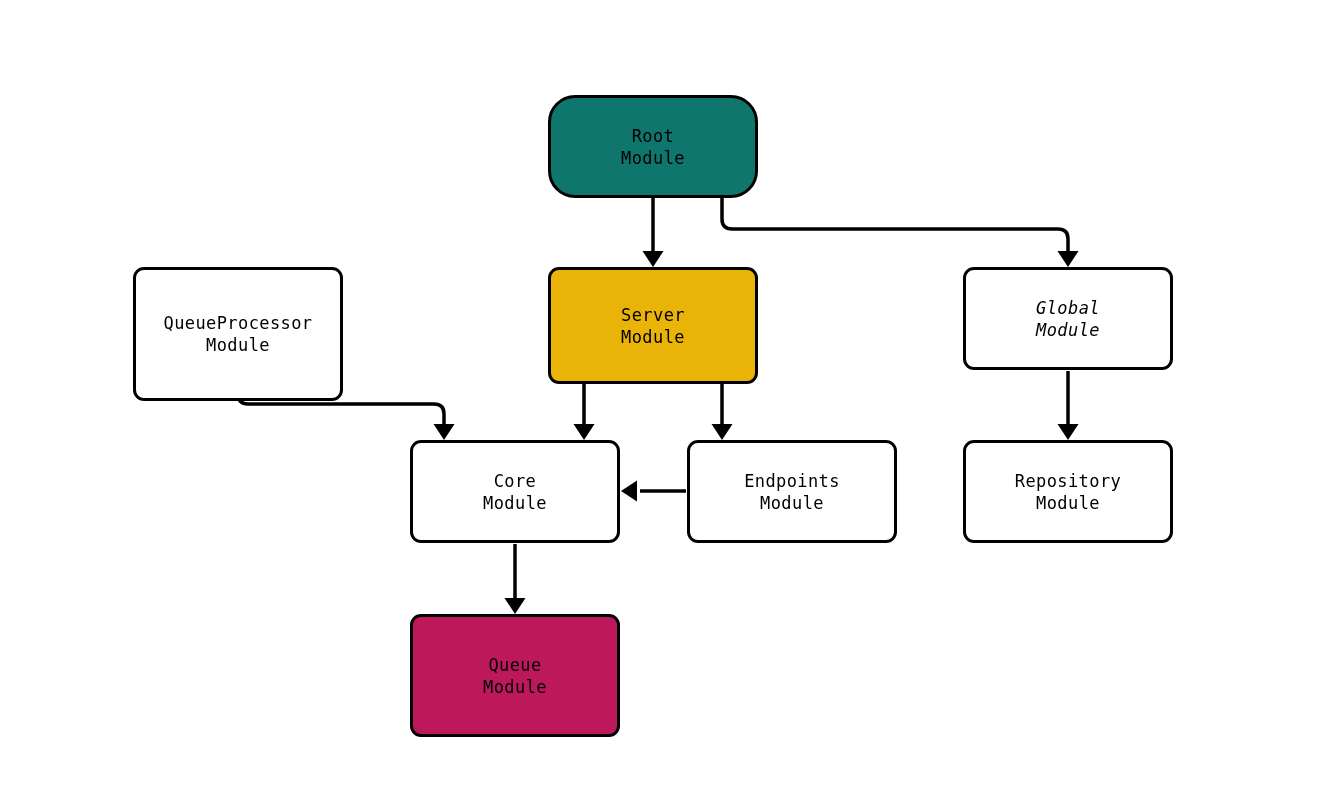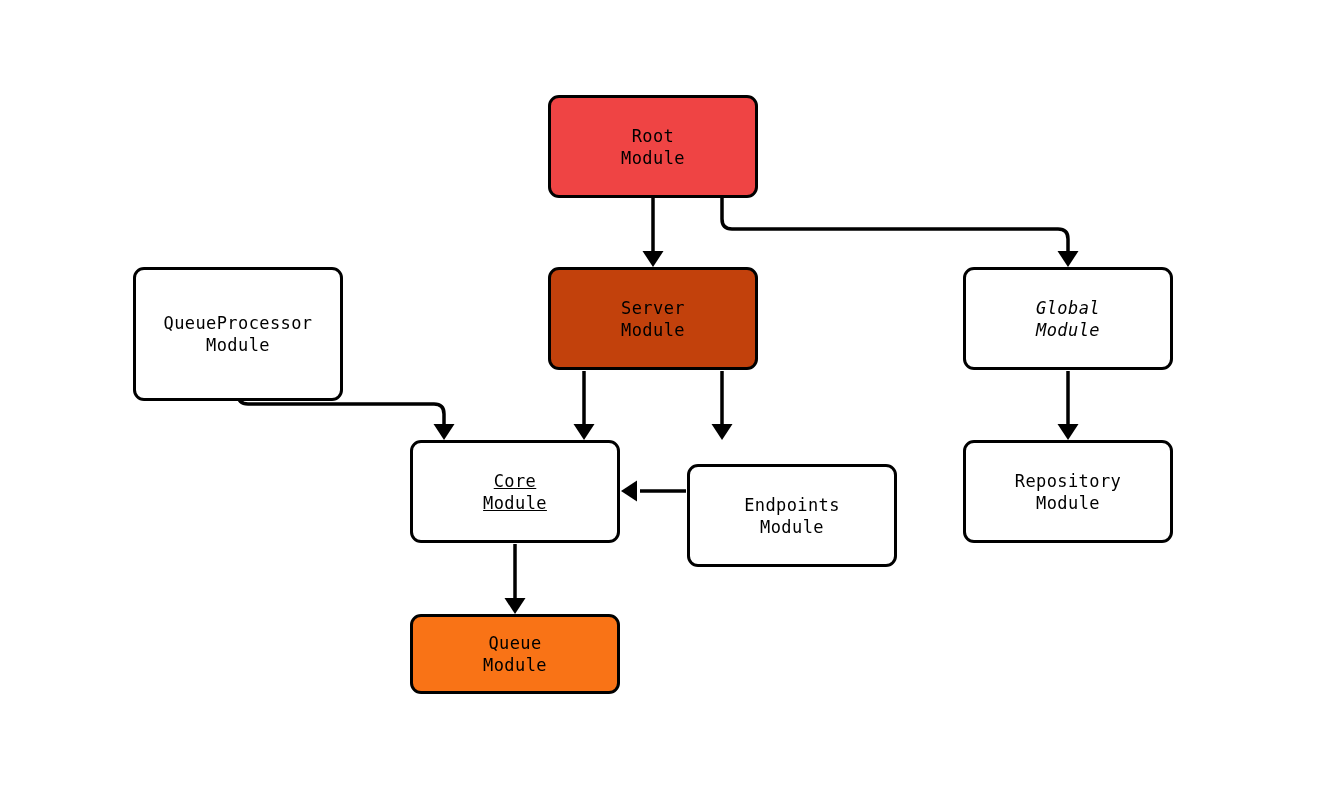--- a/index.html
+++ b/index.html
@@ -77,53 +77,53 @@
       <g>
         <path d="M 1068 371 L 1068 424" fill="none" stroke="#000000" stroke-width="3.5" stroke-linecap="butt" stroke-linejoin="round"></path>
         <polygon points="1057.5,424 1078.5,424 1068,440" fill="#000000"></polygon>
       </g>
       <g>
         <path d="M 515 544 L 515 598" fill="none" stroke="#000000" stroke-width="3.5" stroke-linecap="butt" stroke-linejoin="round"></path>
         <polygon points="504.5,598 525.5,598 515,614" fill="#000000"></polygon>
       </g>
     </svg>
 
-  <div class="node" style="left: 548px; top: 95px; width: 210px; height: 103px; border-color: rgb(0, 0, 0); background: #ef4444;">
+  <div class="node" style="left: 548px; top: 95px; width: 210px; height: 103px; border-color: rgb(0, 0, 0); background: #0f766e; border-radius: 27px;">
     <span class="node-line">Root</span>
     <span class="node-line">Module</span>
   </div>
 
   <div class="node" style="left: 133px; top: 267px; width: 210px; height: 134px; border-color: rgb(0, 0, 0); background: rgb(255, 255, 255);">
     <span class="node-line">QueueProcessor</span>
     <span class="node-line">Module</span>
   </div>
 
-  <div class="node" style="left: 548px; top: 267px; width: 210px; height: 103px; border-color: rgb(0, 0, 0); background: #c2410c;">
+  <div class="node" style="left: 548px; top: 267px; width: 210px; height: 117px; border-color: rgb(0, 0, 0); background: #eab308;">
     <span class="node-line">Server</span>
     <span class="node-line">Module</span>
   </div>
 
   <div class="node" style="left: 963px; top: 267px; width: 210px; height: 103px; border-color: rgb(0, 0, 0); background: rgb(255, 255, 255); font-style: italic;">
     <span class="node-line">Global</span>
     <span class="node-line">Module</span>
   </div>
 
-  <div class="node" style="left: 410px; top: 440px; width: 210px; height: 103px; border-color: rgb(0, 0, 0); background: rgb(255, 255, 255); text-decoration: underline;">
+  <div class="node" style="left: 410px; top: 440px; width: 210px; height: 103px; border-color: rgb(0, 0, 0); background: rgb(255, 255, 255);">
     <span class="node-line">Core</span>
     <span class="node-line">Module</span>
   </div>
 
-  <div class="node" style="left: 687px; top: 464px; width: 210px; height: 103px; border-color: rgb(0, 0, 0); background: rgb(255, 255, 255);">
+  <div class="node" style="left: 687px; top: 440px; width: 210px; height: 103px; border-color: rgb(0, 0, 0); background: rgb(255, 255, 255);">
     <span class="node-line">Endpoints</span>
     <span class="node-line">Module</span>
   </div>
 
   <div class="node" style="left: 963px; top: 440px; width: 210px; height: 103px; border-color: rgb(0, 0, 0); background: rgb(255, 255, 255);">
     <span class="node-line">Repository</span>
     <span class="node-line">Module</span>
   </div>
 
-  <div class="node" style="left: 410px; top: 614px; width: 210px; height: 80px; border-color: rgb(0, 0, 0); background: #f97316;">
+  <div class="node" style="left: 410px; top: 614px; width: 210px; height: 123px; border-color: rgb(0, 0, 0); background: #be185d;">
     <span class="node-line">Queue</span>
     <span class="node-line">Module</span>
   </div>
 
 </div>
 
 </body></html>

